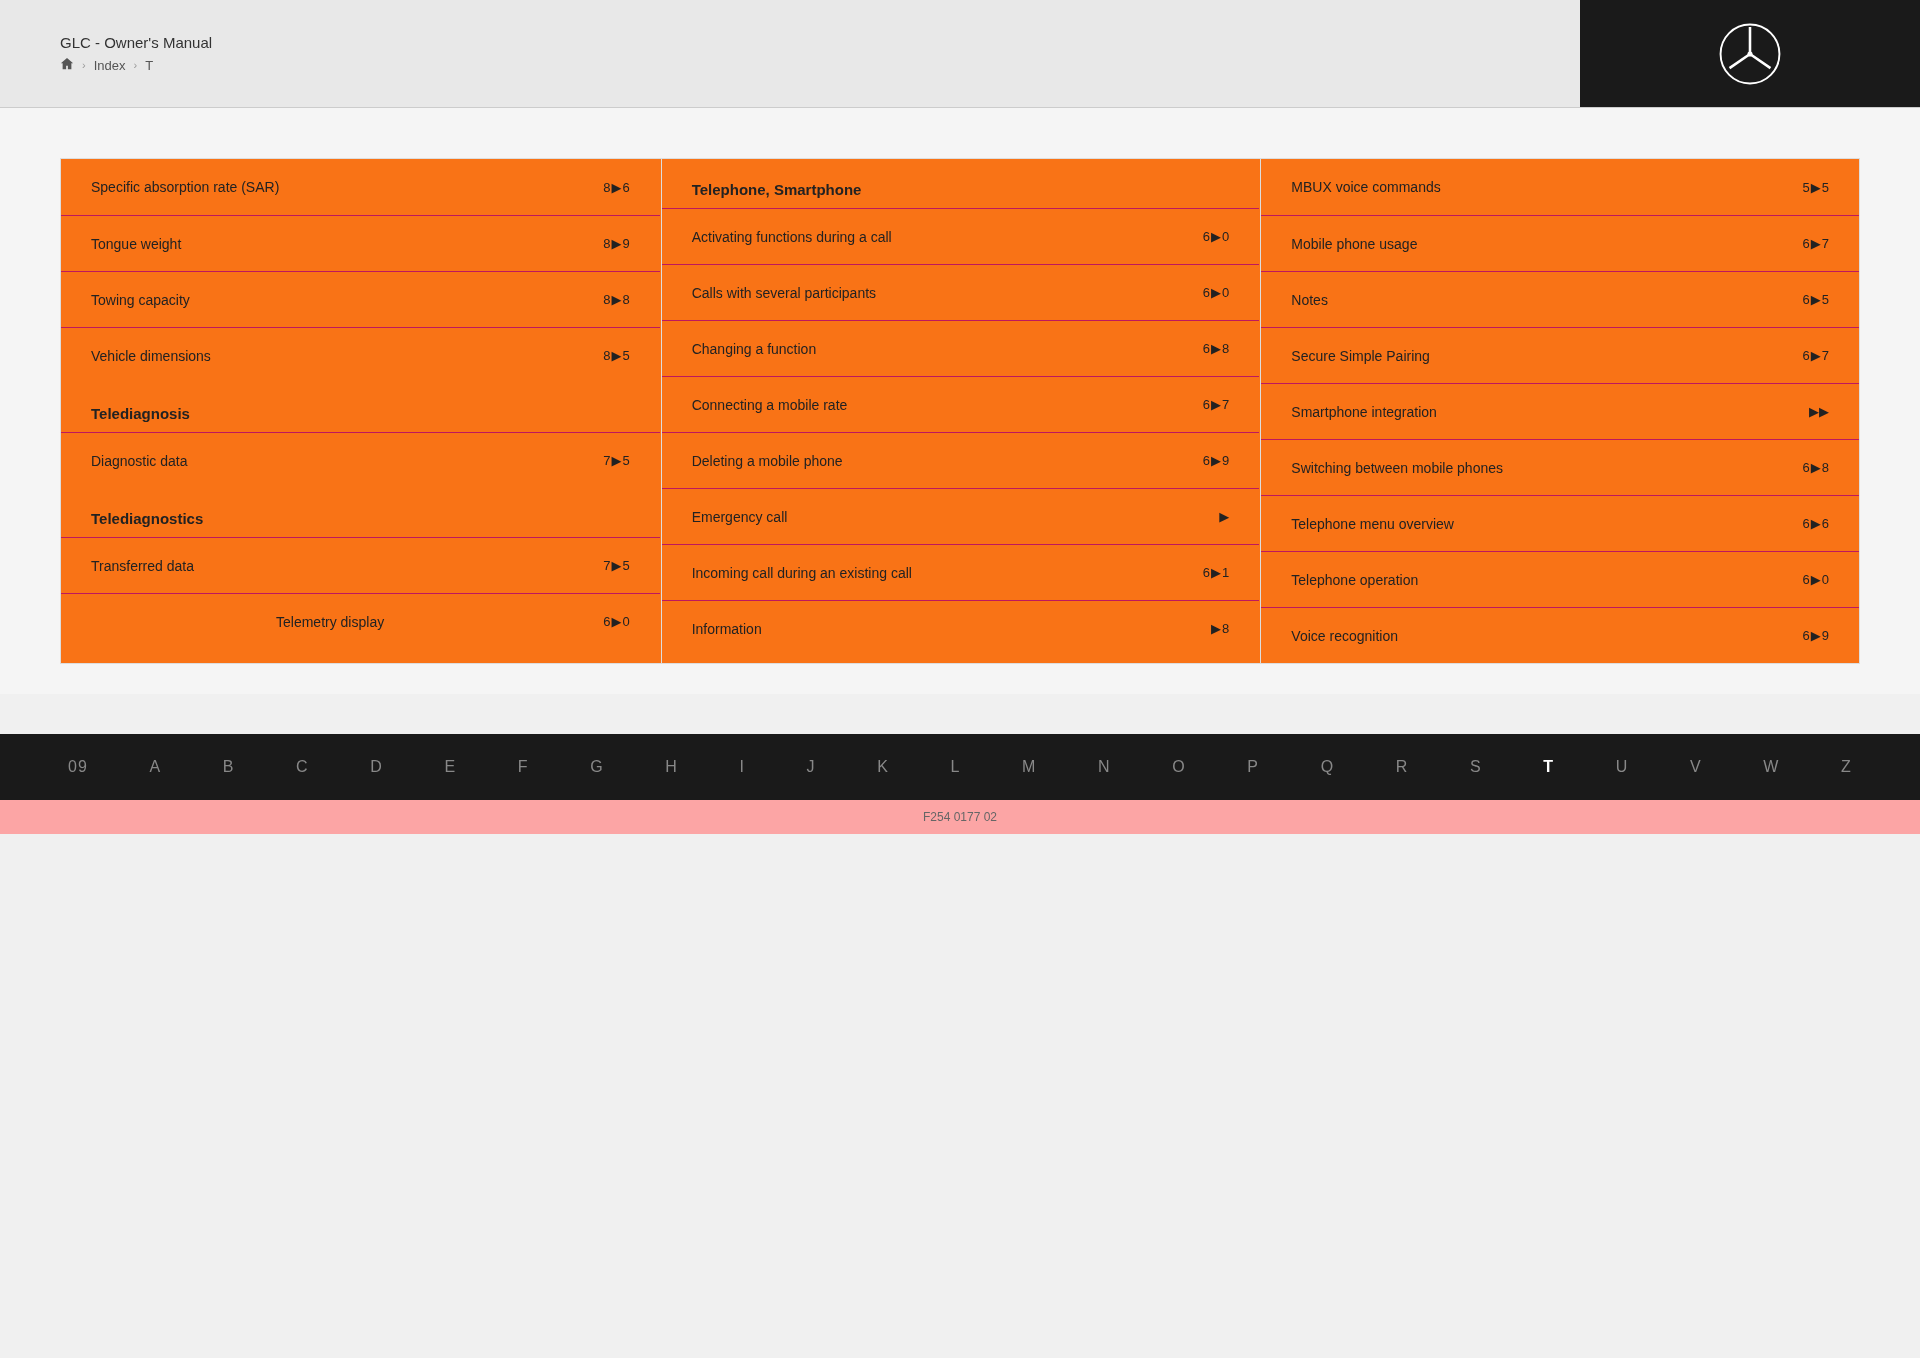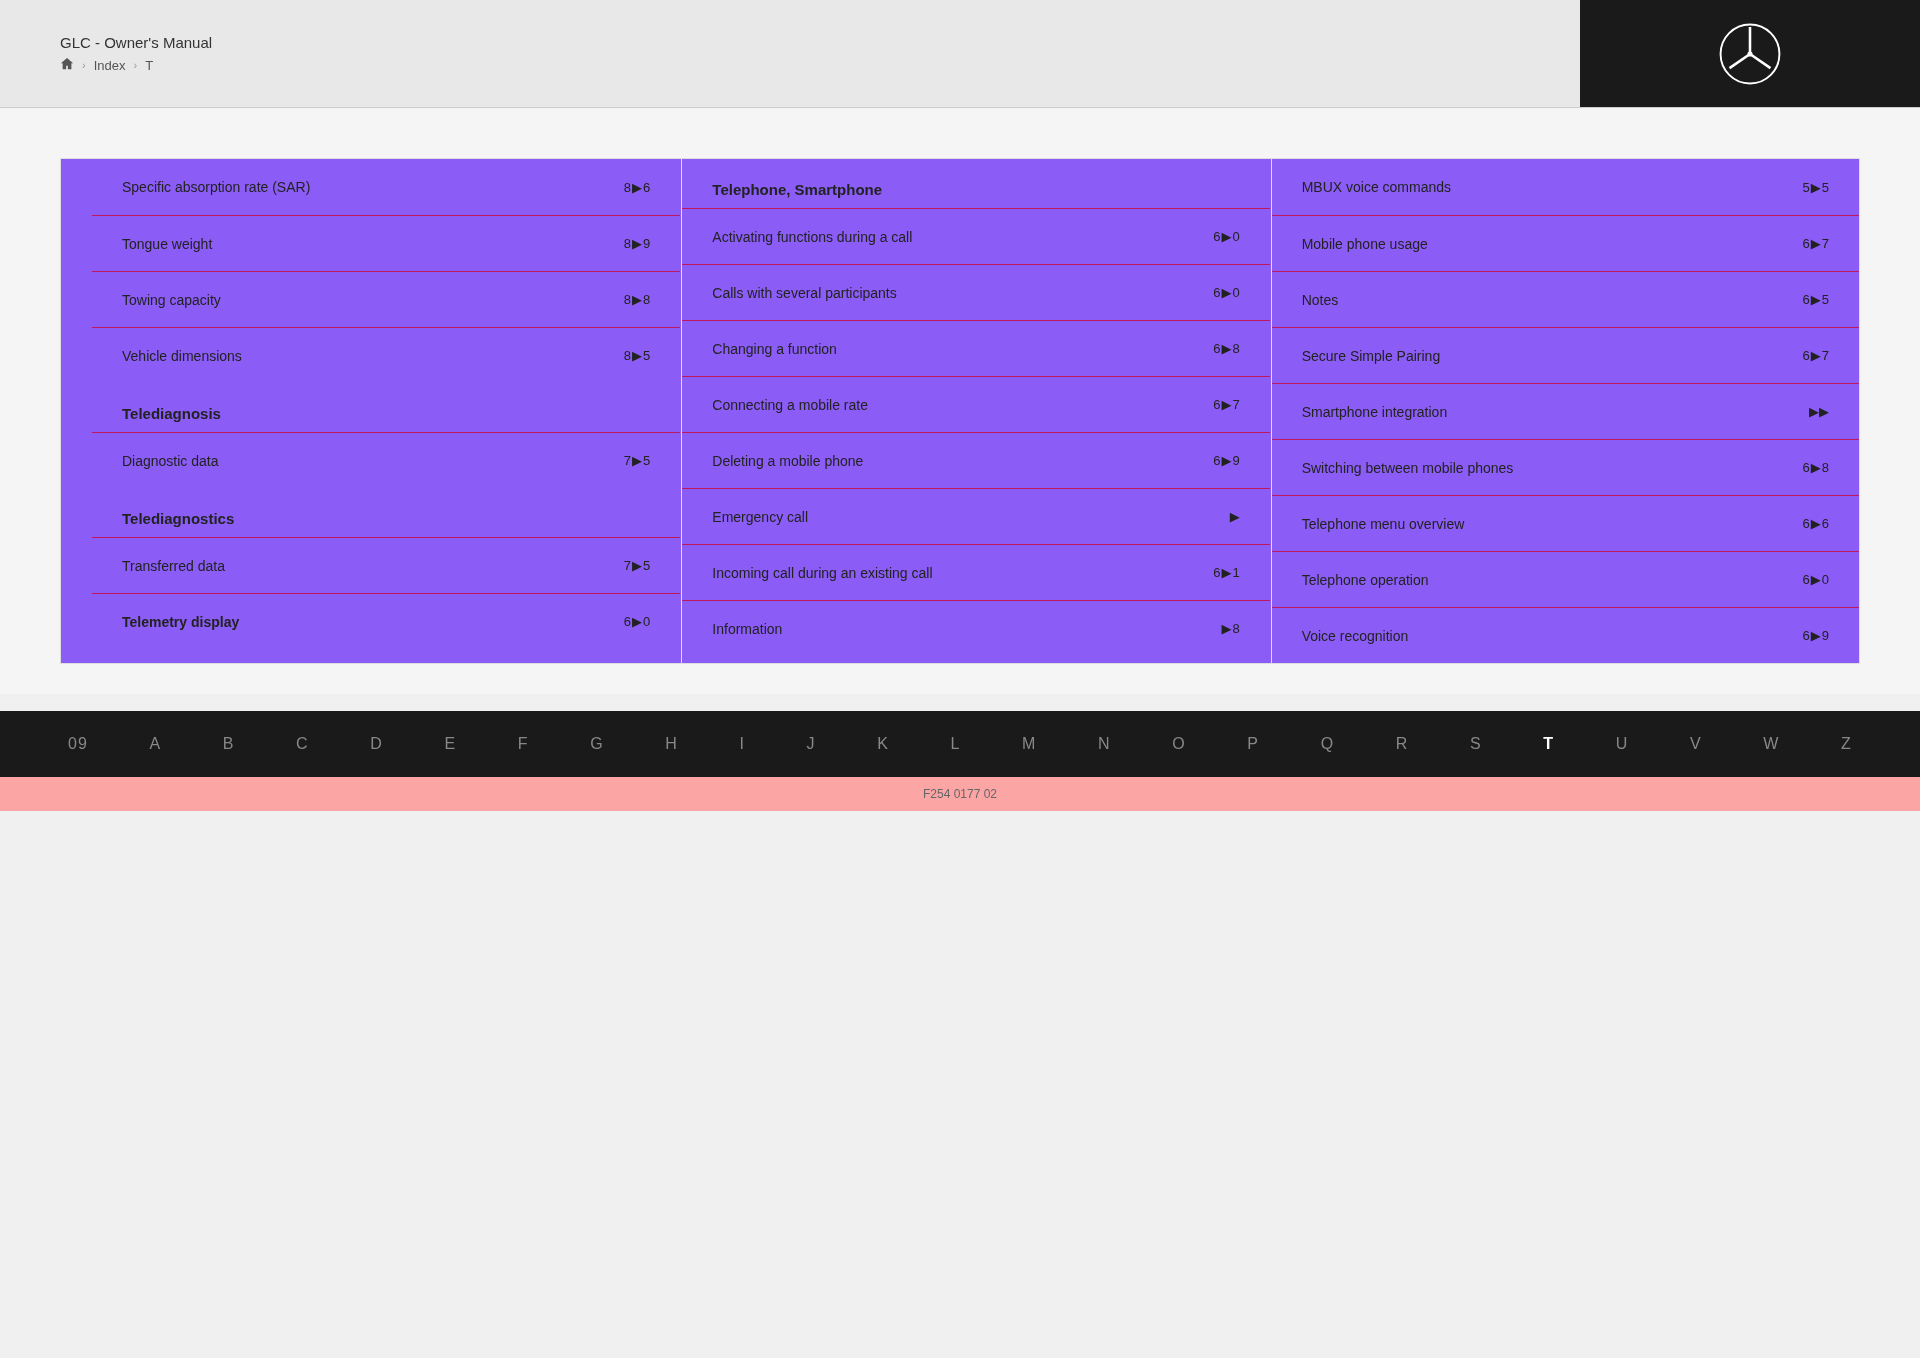--- a/index.html
+++ b/index.html
@@ -60,23 +60,22 @@
     
     .main {
       padding: 50px 60px 30px 60px;
       background: #f5f5f5;
     }
 
     .content-grid {
       display: grid;
       grid-template-columns: 1fr 1fr 1fr;
       gap: 1px;
-      background: #8b5cf6;
+      background: #f97316;
       border: 1px solid #ddd;
-      padding-left: 31px;
     }
 
     .col {
       padding: 0;
     }
 
     .col + .col {
       border-left: 1px solid #ddd;
     }
 
@@ -99,21 +98,22 @@
     .entry-row:first-child {
       border-top: none;
     }
 
     .entry-label {
       font-size: 14px;
       color: #222;
       flex: 1;
     }
     .entry-label.bold {
-      font-weight: bold;
+      font-weight: normal;
+      text-align: center;
     }
 
     .entry-page {
       font-size: 14px;
       color: #222;
       white-space: nowrap;
       display: flex;
       align-items: center;
       gap: 2px;
       margin-left: 34px;
@@ -133,21 +133,21 @@
       font-size: 13px;
     }
 
     
     .alpha-nav {
       background: #1a1a1a;
       padding: 20px 60px;
       display: flex;
       align-items: center;
       justify-content: space-between;
-      margin-top: 17px;
+      margin-top: 40px;
     }
     .alpha-nav-item {
       color: #888;
       font-size: 16px;
       font-weight: normal;
       cursor: pointer;
       padding: 4px 8px;
       letter-spacing: 1px;
     }
     .alpha-nav-item.active {

